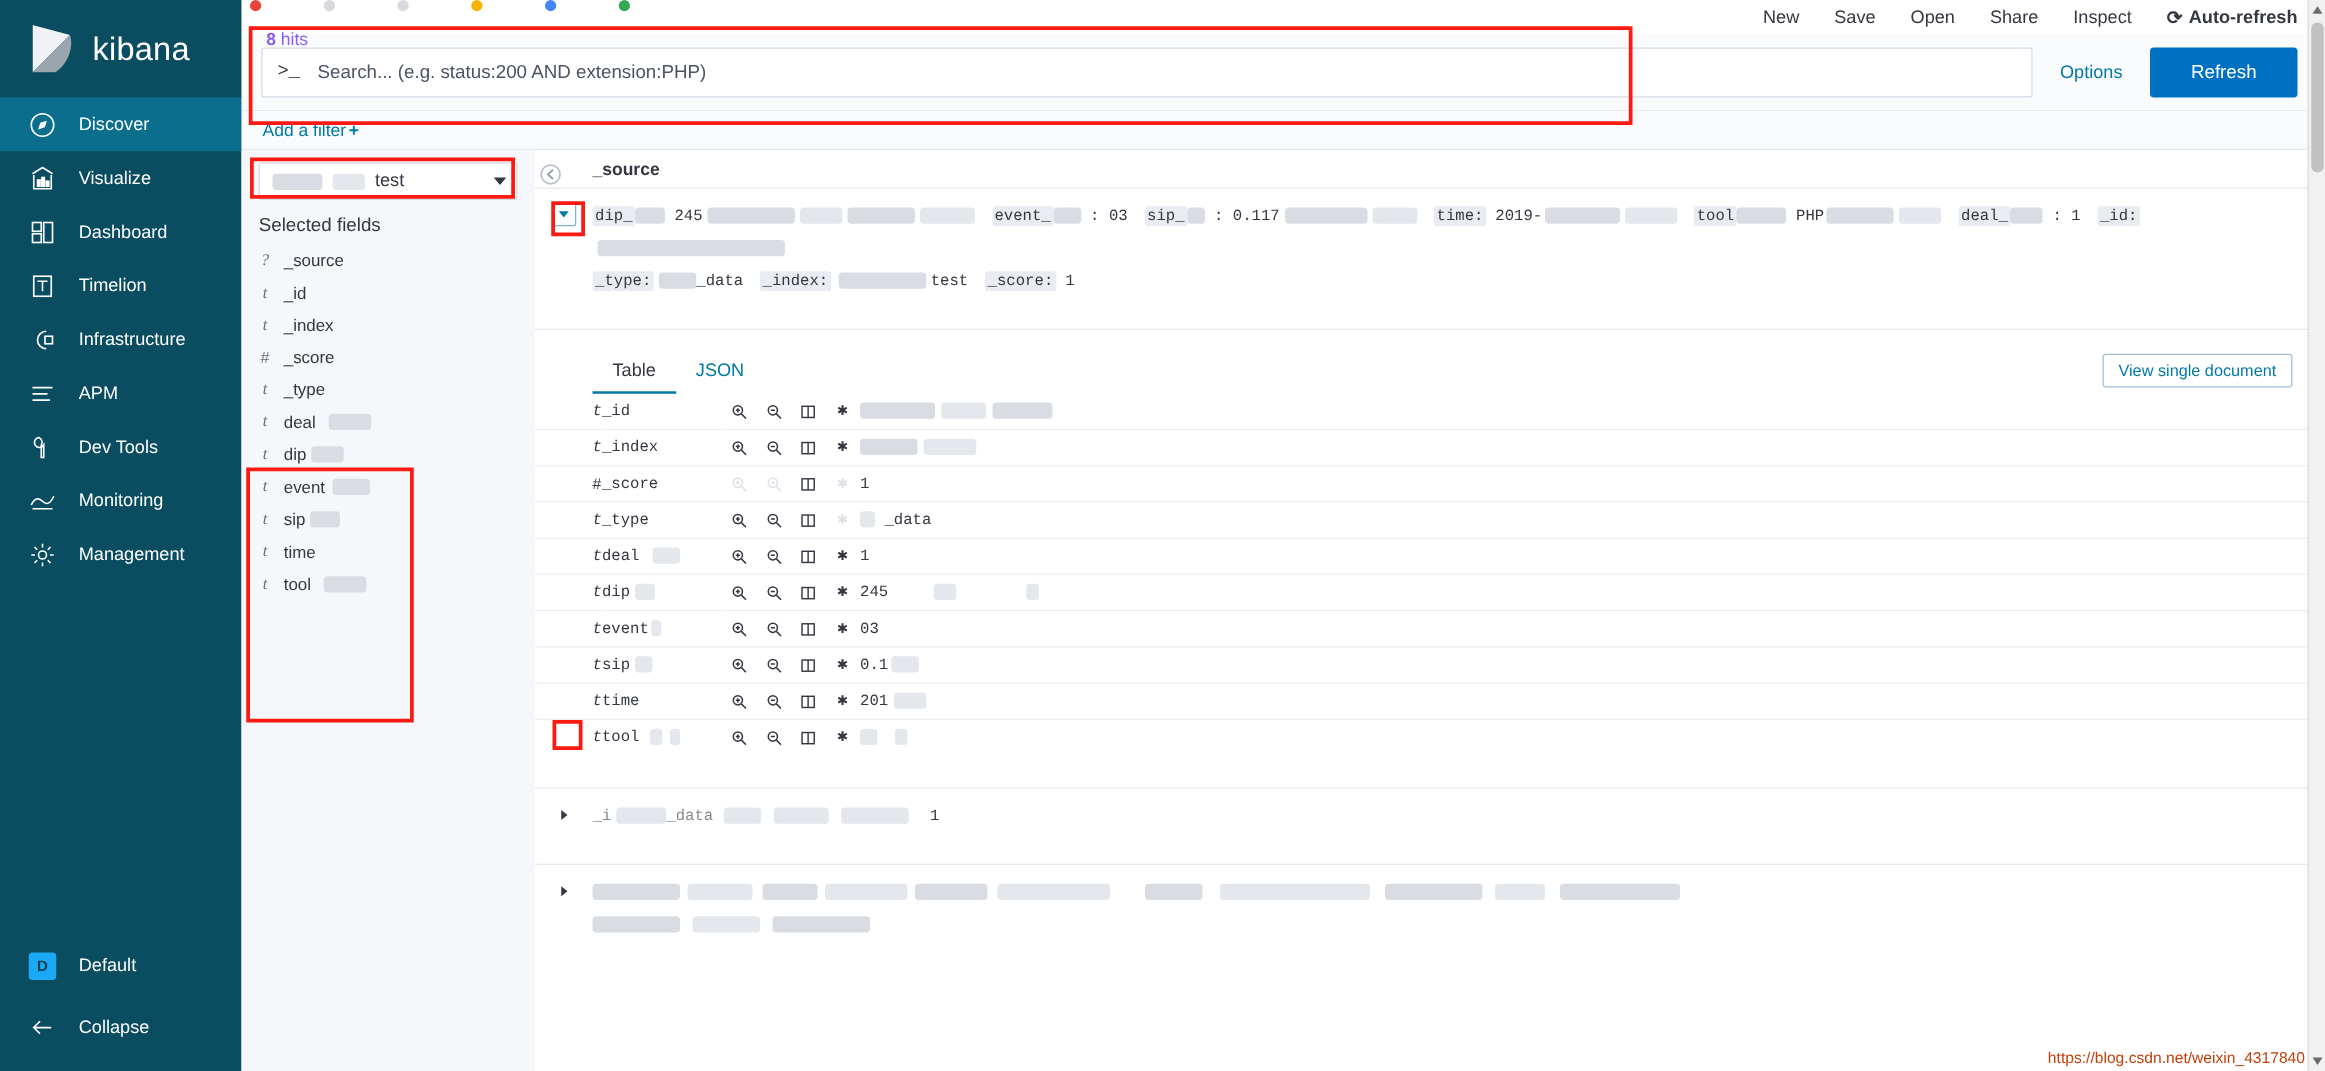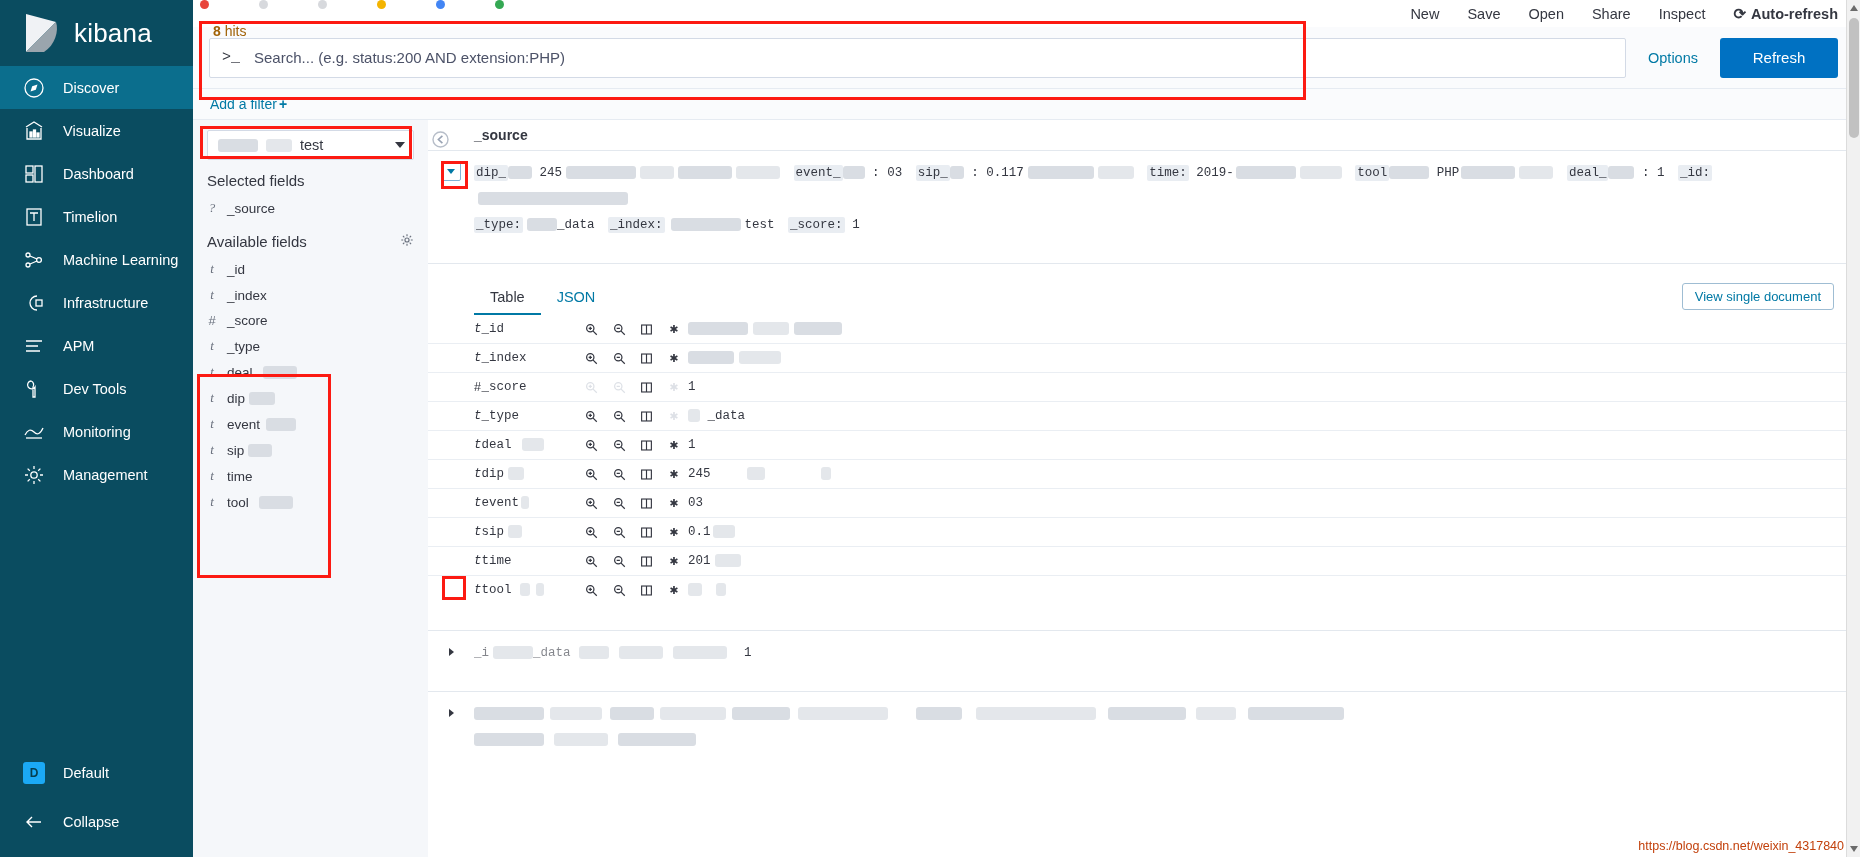--- a/index.html
+++ b/index.html
@@ -16,21 +16,21 @@
 
   
   .sidebar {
     width: 193px; min-width: 193px; height: 857px;
     background: #0a4c60;
     color: #ffffff;
     display: flex; flex-direction: column;
     position: relative; z-index: 5;
   }
   .brand {
-    height: 66px; display: flex; align-items: center;
+    height: 78px; display: flex; align-items: center;
     padding-left: 26px; gap: 14px; background: #0a4c60;
   }
   .brand-mark { width: 34px; height: 38px; position: relative; }
   .brand-name { font-size: 26px; font-weight: 400; letter-spacing: .2px; color:#fff; }
   .nav { display: flex; flex-direction: column; }
   .nav-item {
     height: 43px; display: flex; align-items: center; gap: 17px;
     padding-left: 22px; color: #ffffff; font-size: 14.5px;
     cursor: pointer; white-space: nowrap;
   }
@@ -49,21 +49,21 @@
     flex: 1 1 auto; height: 857px; position: relative;
     background: #ffffff; display: flex; flex-direction: column;
     overflow: hidden;
   }
 
   .topbar {
     height: 27px; background:#ffffff;
     display: flex; align-items: center; padding: 0 22px 0 20px;
     position: relative;
   }
-  .hits { font-size: 14px; color: #a16207; margin-top: 35px; }
+  .hits { font-size: 14px; color: #8b5cf6; margin-top: 35px; }
   .hits b { font-weight: bold; }
   .topbar-spacer { flex: 1 1 auto; }
   .topmenu { display: flex; align-items: center; gap: 28px; }
   .topmenu-item { font-size: 14.5px; color: #343741; cursor: pointer; white-space: nowrap; }
   .topmenu-item.bold { font-weight: 700; display:flex; align-items:center; gap:5px; }
   .refresh-glyph { font-weight: 700; font-size: 15px; }
 
   .querybar {
     height: 62px; background: #fafbfd;
     border-bottom: 1px solid #e6ebf2;
@@ -251,31 +251,20 @@
         <span class="nav-ico">
           <svg width="22" height="22" viewBox="0 0 22 22" fill="none" stroke="#fff" stroke-width="1.3">
             <rect x="4" y="3" width="14" height="16"></rect>
               <path d="M7 7 L15 7 M11 7 L11 15"></path>
           </svg>
         </span>
         <span>Timelion</span>
       </div>
 
 
-      <div class="nav-item">
-        <span class="nav-ico">
-          <svg width="22" height="22" viewBox="0 0 22 22" fill="none" stroke="#fff" stroke-width="1.3">
-            <circle cx="5" cy="6" r="2"></circle>
-              <circle cx="5" cy="16" r="2"></circle>
-              <circle cx="16" cy="11" r="2.4"></circle>
-            <path d="M7 7 L14 10 M7 15 L14 12"></path>
-          </svg>
-        </span>
-        <span>Machine Learning</span>
-      </div>
 
       <div class="nav-item">
         <span class="nav-ico">
           <svg width="22" height="22" viewBox="0 0 22 22" fill="none" stroke="#fff" stroke-width="1.3">
             <path d="M14 4 A7 7 0 1 0 14 18"></path>
               <rect x="13" y="8" width="6" height="6"></rect>
           </svg>
         </span>
         <span>Infrastructure</span>
       </div>
@@ -392,29 +381,20 @@
         </div>
 
         <div class="sec-title">
           <span>Selected fields</span>
         </div>
         <div class="field-row">
           <span class="ftype">?</span>
           <span class="fname">_source</span>
         </div>
 
-        <div class="sec-title">
-          <span>Available fields</span>
-          <span class="gear">
-            <svg width="14" height="14" viewBox="0 0 22 22" fill="none" stroke="#69707d" stroke-width="1.8">
-              <circle cx="11" cy="11" r="3.2"></circle>
-              <path d="M11 2 L11 5 M11 17 L11 20 M2 11 L5 11 M17 11 L20 11 M4.6 4.6 L6.8 6.8 M15.2 15.2 L17.4 17.4 M17.4 4.6 L15.2 6.8 M6.8 15.2 L4.6 17.4"></path>
-            </svg>
-          </span>
-        </div>
 
         <div class="field-row">
           <span class="ftype">t</span>
           <span class="fname">_id</span>
         </div>
         <div class="field-row">
           <span class="ftype">t</span>
           <span class="fname">_index</span>
         </div>
         <div class="field-row">

